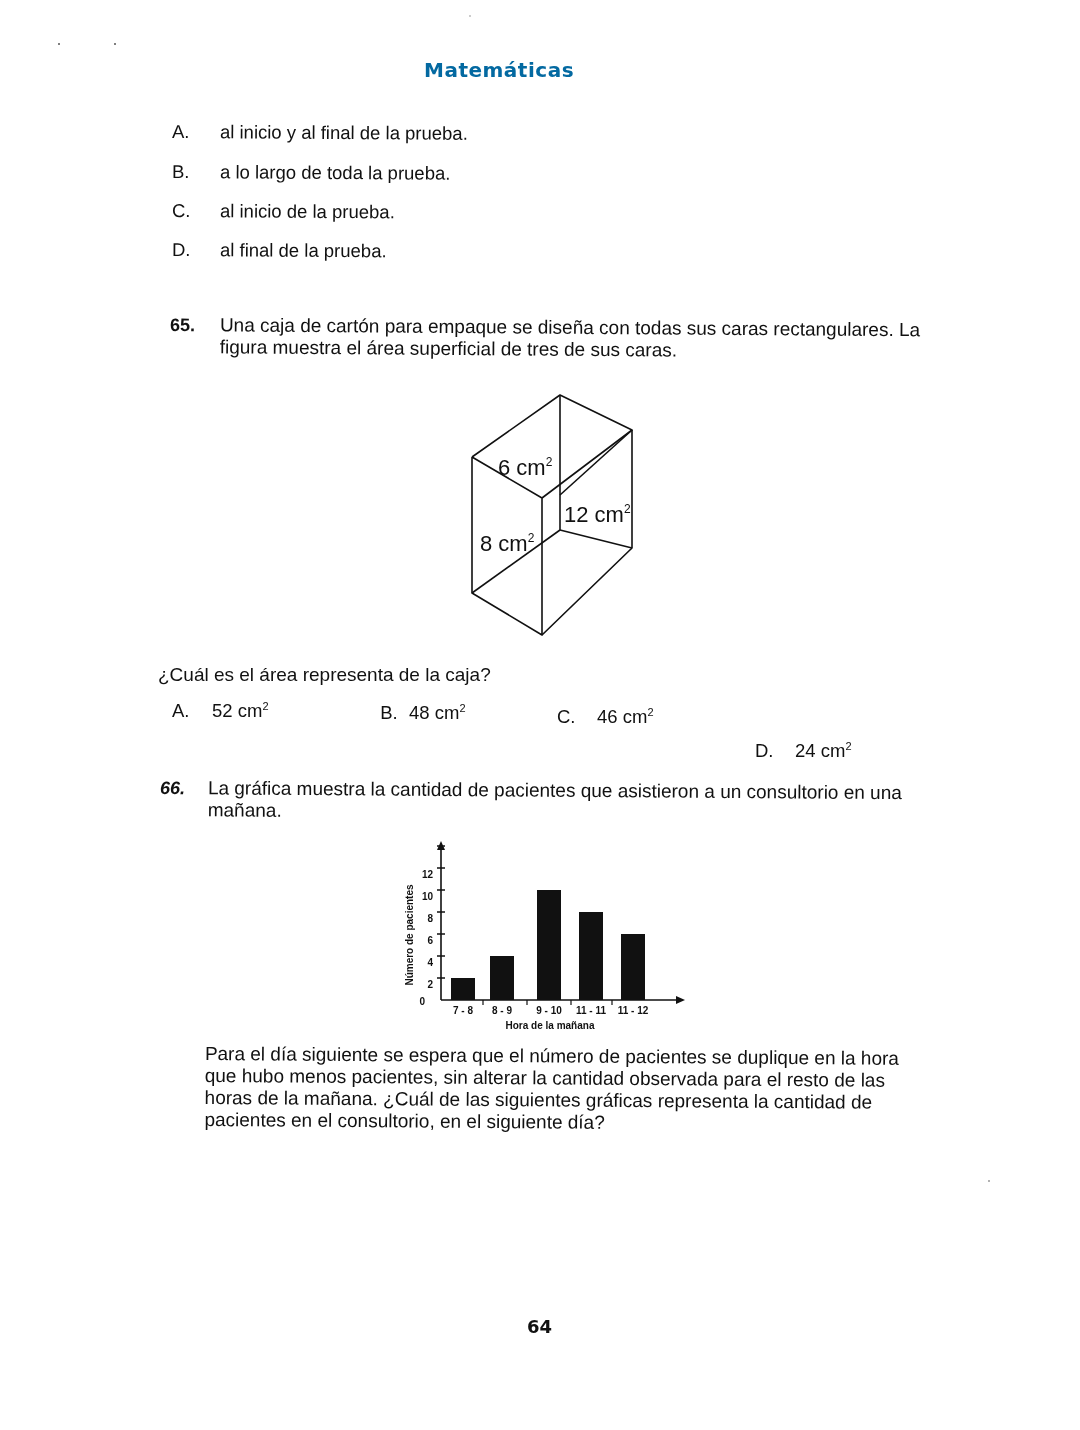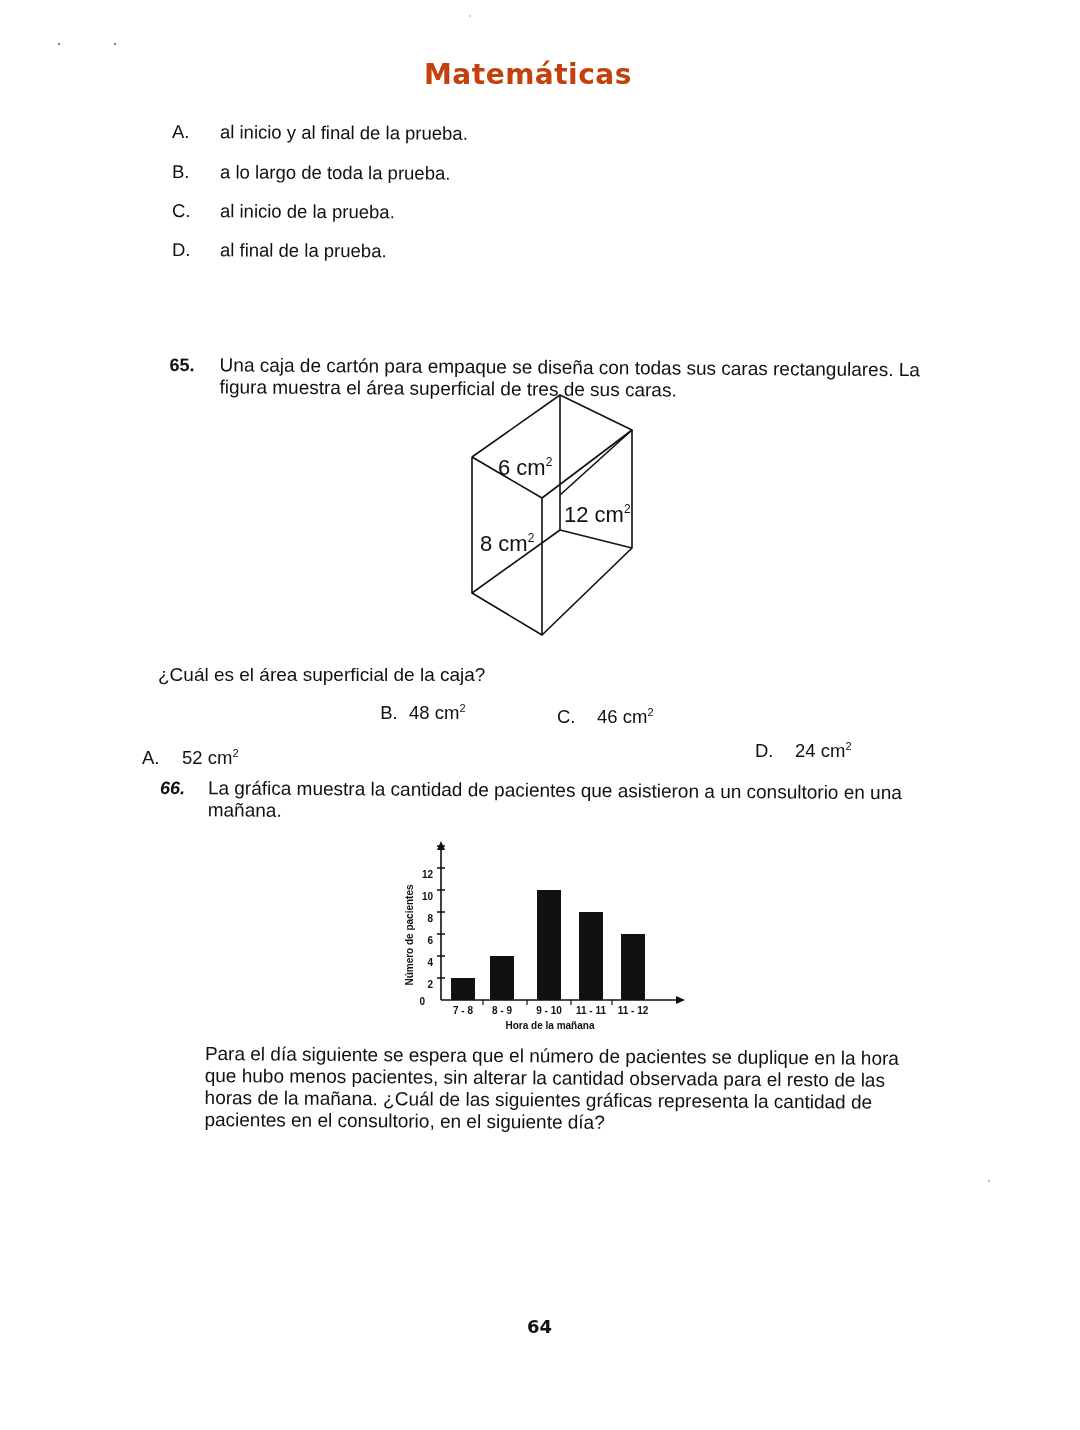--- a/index.html
+++ b/index.html
@@ -13,23 +13,23 @@
       position: relative;
       overflow: hidden;
       font-family: "Liberation Sans", sans-serif;
       color: #111111;
     }
     .abs { position: absolute; }
     .title {
       left: 424px; top: 58px;
       font-family: "DejaVu Sans", sans-serif;
       font-weight: bold;
-      font-size: 28px;
+      font-size: 20px;
       letter-spacing: 0.5px;
-      color: #c2410c;
+      color: #0369a1;
     }
     .opt-row {
       position: absolute;
       font-size: 18.5px;
       line-height: 22px;
       transform: rotate(0.35deg);
       transform-origin: left center;
     }
     .opt-letter { display: inline-block; width: 48px; }
     .qnum {
@@ -79,21 +79,21 @@
   </div>
   <div class="opt-row" style="left:172px;top:200px;">
     <span class="opt-letter">C.</span><span>al inicio de la prueba.</span>
   </div>
   <div class="opt-row" style="left:172px;top:239px;">
     <span class="opt-letter">D.</span><span>al final de la prueba.</span>
   </div>
 </div>
 
 <div class="para" style="left:170px;top:314px;width:780px;">
-  <span class="qnum" style="width:50px;margin-top:40px;">65.</span><span>Una caja de cartón para empaque se diseña con todas sus caras rectangulares. La</span><br>
+  <span class="qnum" style="width:50px;">65.</span><span>Una caja de cartón para empaque se diseña con todas sus caras rectangulares. La</span><br>
   <span style="display:inline-block;width:50px;"></span><span>figura muestra el área superficial de tres de sus caras.</span>
 </div>
 
 <svg class="abs" style="left:460px;top:385px;" width="200" height="260" viewBox="0 0 200 260">
   <g stroke="#111" stroke-width="1.6" fill="none" stroke-linejoin="round">
 
     <polyline points="12,72 12,208 82,250 82,113 12,72"></polyline>
 
     <polyline points="12,72 100,10 172,45 82,113"></polyline>
 
@@ -102,23 +102,23 @@
     <line x1="100" y1="10" x2="100" y2="145"></line>
     <line x1="100" y1="145" x2="12" y2="208"></line>
     <line x1="100" y1="145" x2="172" y2="163"></line>
     <line x1="100" y1="110" x2="172" y2="45"></line>
   </g>
   <text x="38" y="90" font-size="22" fill="#111"><tspan>6 cm</tspan><tspan dy="-9" font-size="12">2</tspan></text>
   <text x="104" y="137" font-size="22" fill="#111"><tspan>12 cm</tspan><tspan dy="-9" font-size="12">2</tspan></text>
   <text x="20" y="166" font-size="22" fill="#111"><tspan>8 cm</tspan><tspan dy="-9" font-size="12">2</tspan></text>
 </svg>
 
-<div class="abs" style="left:158px;top:664px;font-size:19px;">¿Cuál es el área superficial de la caja?</div>
+<div class="abs" style="left:158px;top:664px;font-size:19px;">¿Cuál es el área representa de la caja?</div>
 
-<div class="answer-opt" style="left:142px;top:700px;margin-top:47px;">
+<div class="answer-opt" style="left:172px;top:700px;">
   <span class="l">A.</span><span>52 cm</span><sup>2</sup>
 </div>
 <div class="answer-opt" style="left:369px;top:702px;text-align:center;">
   <span class="l">B.</span><span>48 cm</span><sup>2</sup>
 </div>
 <div class="answer-opt" style="left:557px;top:706px;">
   <span class="l">C.</span><span>46 cm</span><sup>2</sup>
 </div>
 <div class="answer-opt" style="left:755px;top:740px;">
   <span class="l">D.</span><span>24 cm</span><sup>2</sup>

